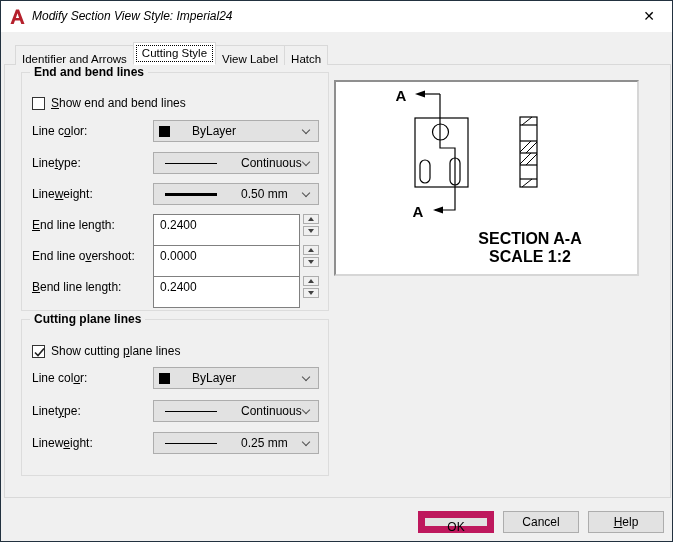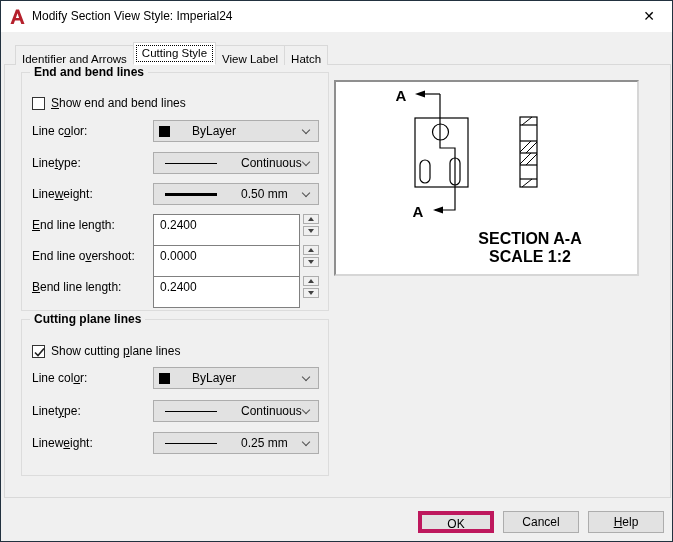--- a/index.html
+++ b/index.html
@@ -5,21 +5,21 @@
   html,body{margin:0;padding:0;background:#c8c8c8;}
   *{box-sizing:border-box;}
   .dialog{
     position:relative;width:673px;height:542px;background:#f0f0f0;
     border:1px solid #22313f;overflow:hidden;
     font-family:"Liberation Sans",sans-serif;font-size:12px;color:#000;
   }
   
   .titlebar{position:absolute;left:0;top:0;width:100%;height:31px;background:#ffffff;}
   .app-icon{position:absolute;left:8px;top:8px;width:17px;height:16px;}
-  .title{position:absolute;left:31px;top:0;height:21px;line-height:31px;white-space:nowrap;}
+  .title{position:absolute;left:31px;top:0;height:21px;line-height:31px;white-space:nowrap;font-style:italic;}
   .close{position:absolute;right:0;top:0;width:46px;height:31px;text-align:center;
          line-height:30px;font-size:14px;color:#000;cursor:default;}
   
   .tabpane{position:absolute;left:3px;top:63px;width:667px;height:434px;
            border:1px solid #d9d9d9;background:#f0f0f0;}
   .tabs{position:absolute;left:14px;top:41px;height:23px;display:flex;align-items:flex-end;z-index:3;}
   .tab{height:20px;line-height:19px;padding:4px 6px;background:#f0f0f0;
        border:1px solid #d9d9d9;border-bottom:none;font-size:11.5px;white-space:nowrap;}
   .tab + .tab{margin-left:-1px;}
   .tab.selected{height:23px;line-height:21px;background:#ffffff;padding:0 8px;
@@ -59,21 +59,21 @@
            border:2px solid;border-color:#8f8f8f #d6d6d6 #d6d6d6 #8f8f8f;z-index:2;}
   .preview svg{display:block;}
   .pv-line{stroke:#000;stroke-width:1.2;fill:none;}
   .pv-hatch{stroke:#000;stroke-width:1;fill:none;}
   .pv-fill{fill:#000;}
   .pv-a{font-family:"Liberation Sans",sans-serif;font-weight:bold;font-size:15px;}
   .pv-title{font-family:"Liberation Sans",sans-serif;font-weight:bold;font-size:16px;}
   
   .btn{position:absolute;top:510px;width:76px;height:22px;background:#e2e2e2;border:1px solid #adadad;
        text-align:center;line-height:20px;cursor:default;}
-  .btn.default{border:4px solid #be185d;line-height:18px;}
+  .btn.default{border:7px solid #be185d;line-height:18px;}
 </style>
 </head>
 <body>
 
 <div class="dialog">
 
   <div class="titlebar">
     <span class="app-icon">
       <svg width="17" height="16" viewBox="0 0 17 16">
         <path d="M1.5 15 L7 .5 H10 L15.5 15 H12.3 L11 11.6 H6 L4.7 15 Z M6.9 9 H10.1 L8.5 4.2 Z" fill="#b5202c"></path>

